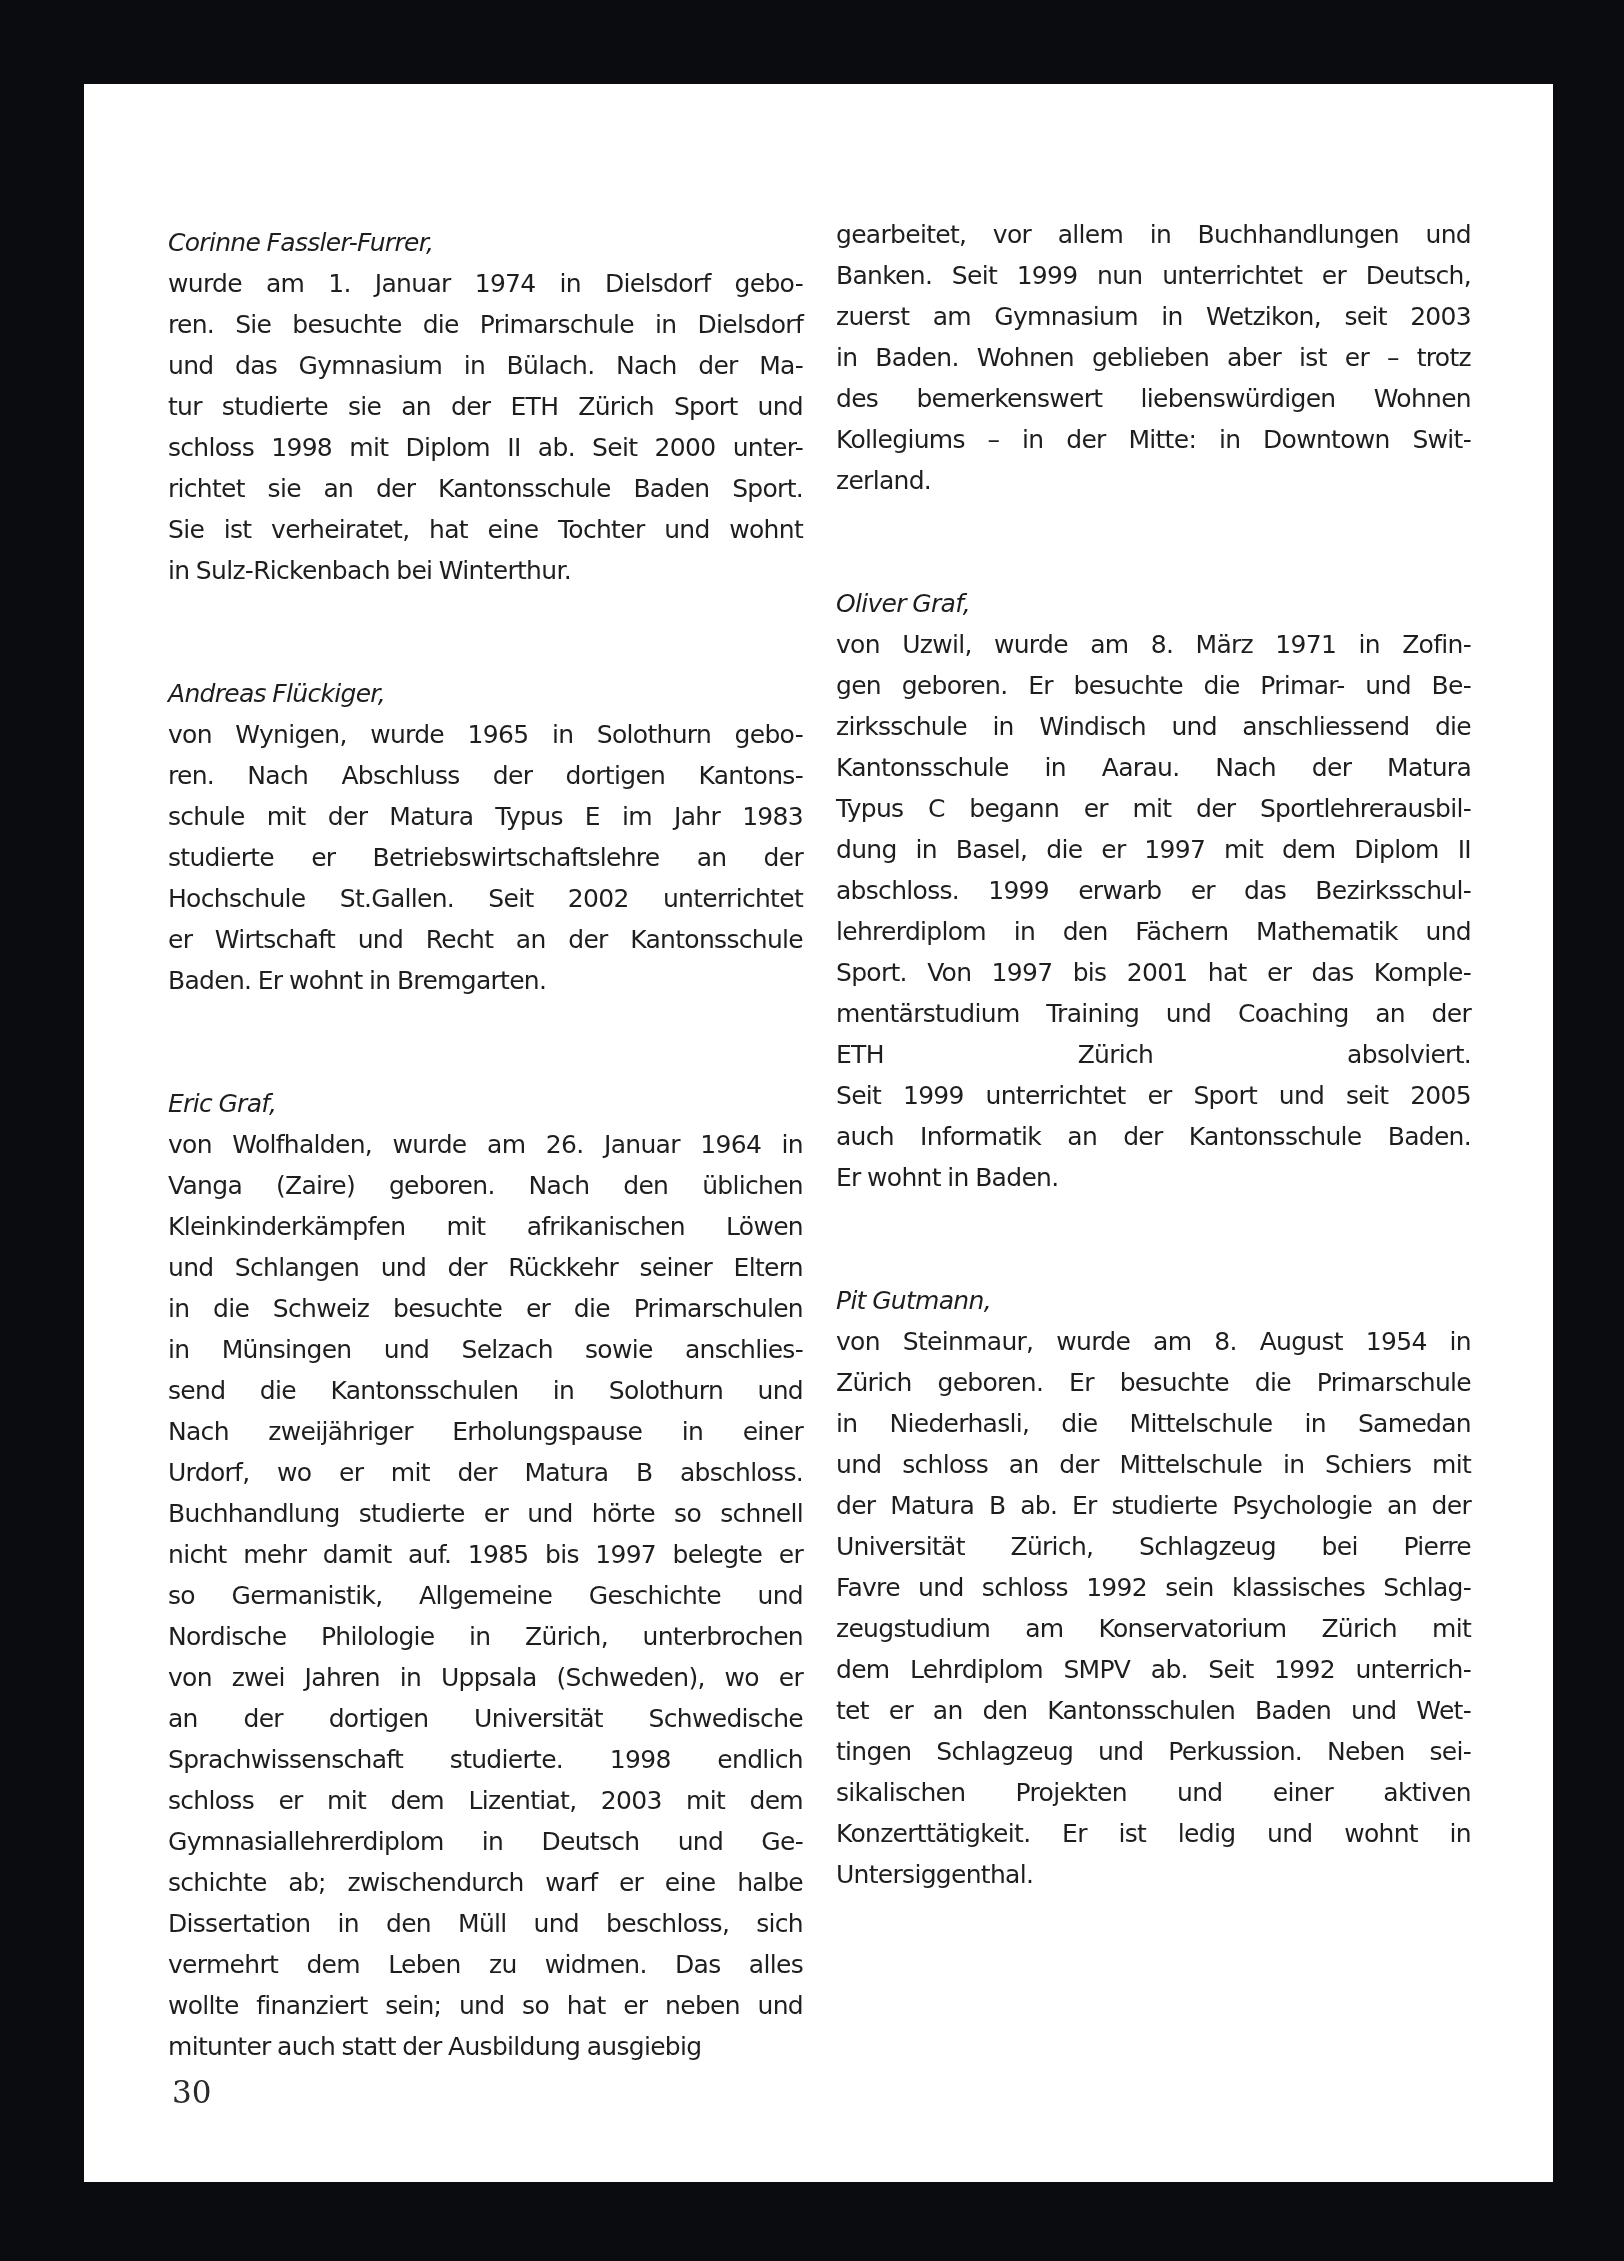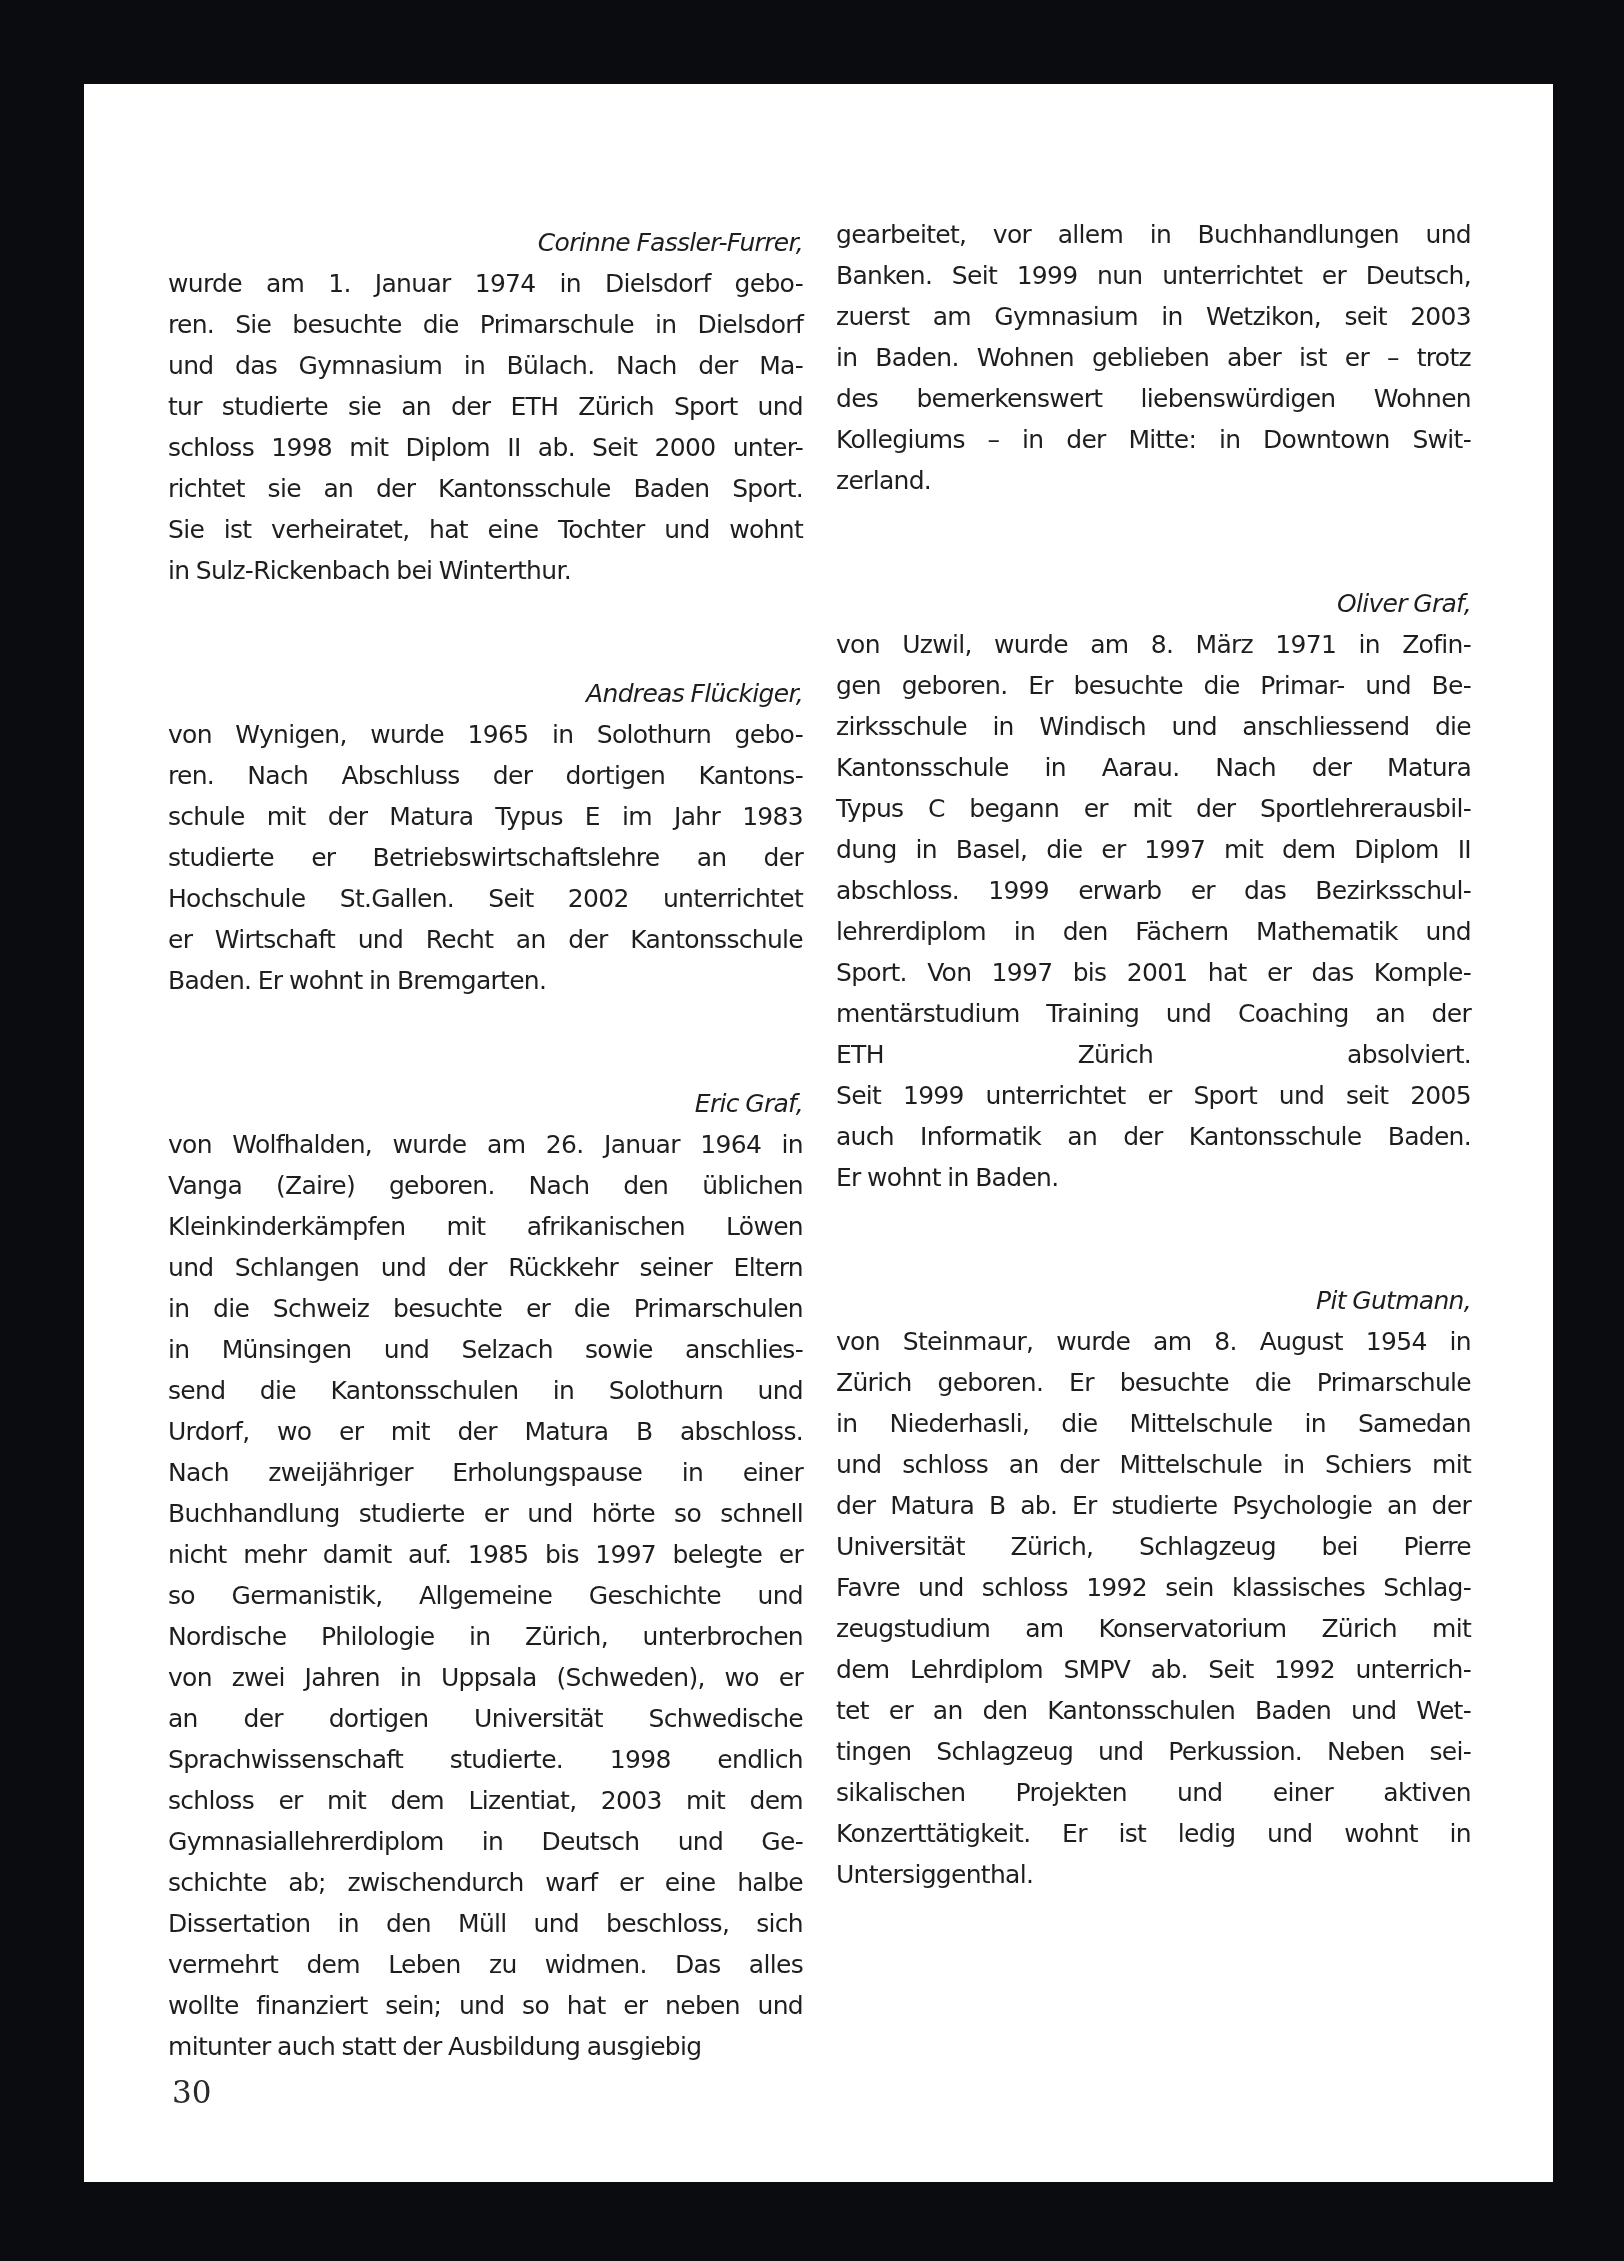--- a/index.html
+++ b/index.html
@@ -25,21 +25,21 @@
     letter-spacing: -0.7px;
     word-spacing: -0.8px;
     text-align: justify;
   }
   .col-left { left: 84px; top: 138px; }
   .col-right { left: 752px; top: 130px; }
   .bio { margin: 0 0 82px 0; }
   .bio .name {
     font-style: italic;
     display: block;
-    text-align: right;
+    text-align: left;
   }
   .bio .line {
     display: block;
     text-align: justify;
     text-align-last: justify;
     white-space: nowrap;
   }
   .bio .line.last { text-align-last: left; }
   .page-number {
     position: absolute;
@@ -77,22 +77,22 @@
       </div>
       <div class="bio">
         <span class="name">Eric Graf,</span>
         <span class="line">von Wolfhalden, wurde am 26. Januar 1964 in</span>
         <span class="line">Vanga (Zaire) geboren. Nach den üblichen</span>
         <span class="line">Kleinkinderkämpfen mit afrikanischen Löwen</span>
         <span class="line">und Schlangen und der Rückkehr seiner Eltern</span>
         <span class="line">in die Schweiz besuchte er die Primarschulen</span>
         <span class="line">in Münsingen und Selzach sowie anschlies-</span>
         <span class="line">send die Kantonsschulen in Solothurn und</span>
+        <span class="line">Nach zweijähriger Erholungspause in einer</span>
         <span class="line">Urdorf, wo er mit der Matura B abschloss.</span>
-        <span class="line">Nach zweijähriger Erholungspause in einer</span>
         <span class="line">Buchhandlung studierte er und hörte so schnell</span>
         <span class="line">nicht mehr damit auf. 1985 bis 1997 belegte er</span>
         <span class="line">so Germanistik, Allgemeine Geschichte und</span>
         <span class="line">Nordische Philologie in Zürich, unterbrochen</span>
         <span class="line">von zwei Jahren in Uppsala (Schweden), wo er</span>
         <span class="line">an der dortigen Universität Schwedische</span>
         <span class="line">Sprachwissenschaft studierte. 1998 endlich</span>
         <span class="line">schloss er mit dem Lizentiat, 2003 mit dem</span>
         <span class="line">Gymnasiallehrerdiplom in Deutsch und Ge-</span>
         <span class="line">schichte ab; zwischendurch warf er eine halbe</span>

